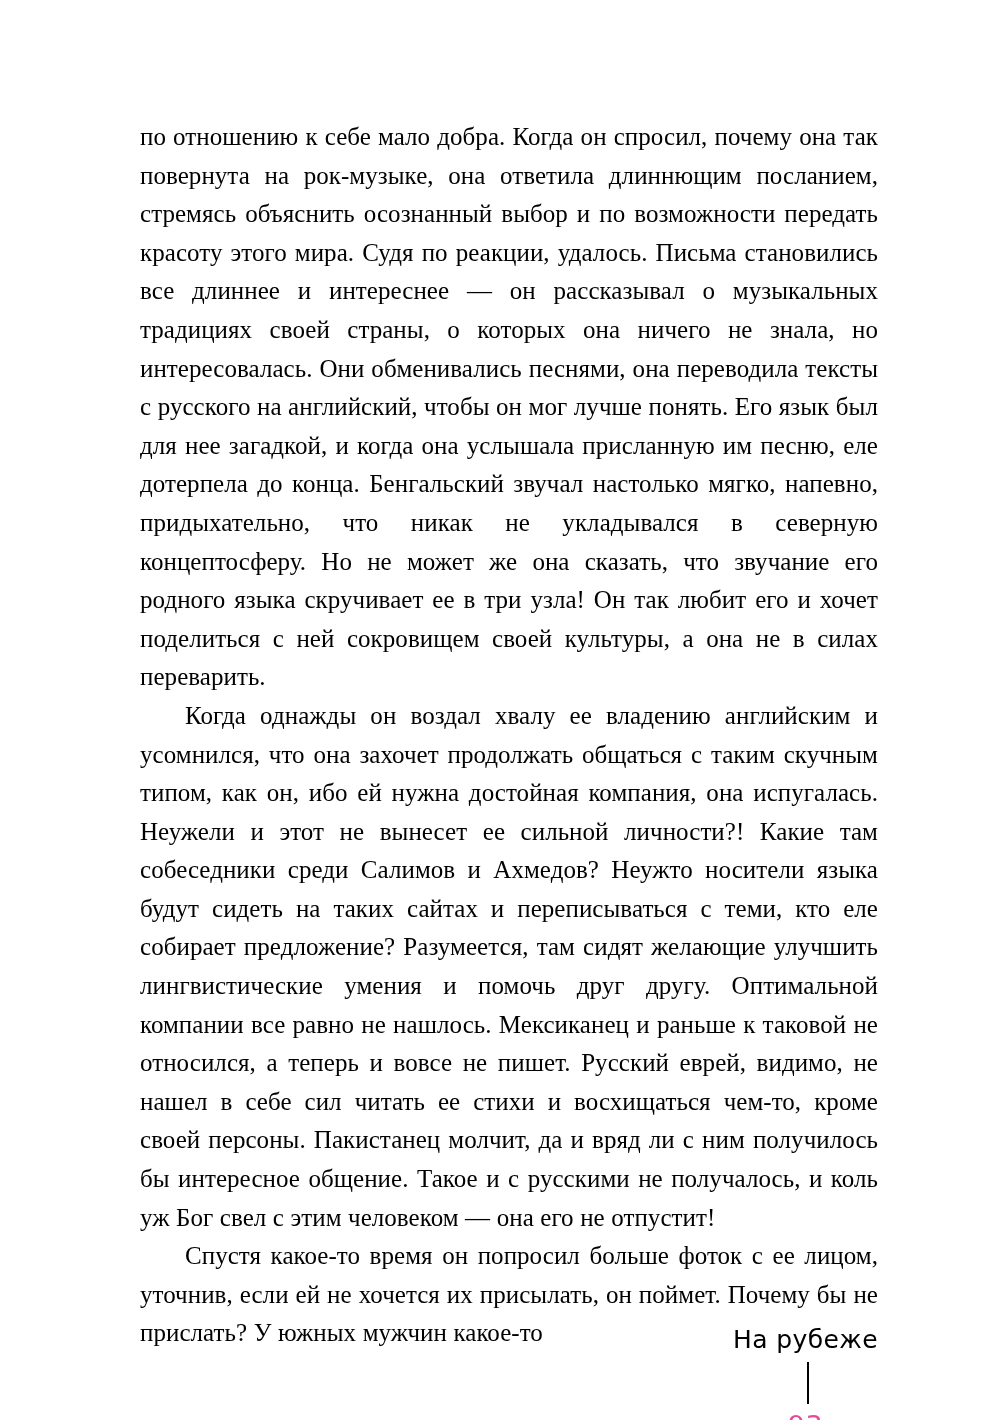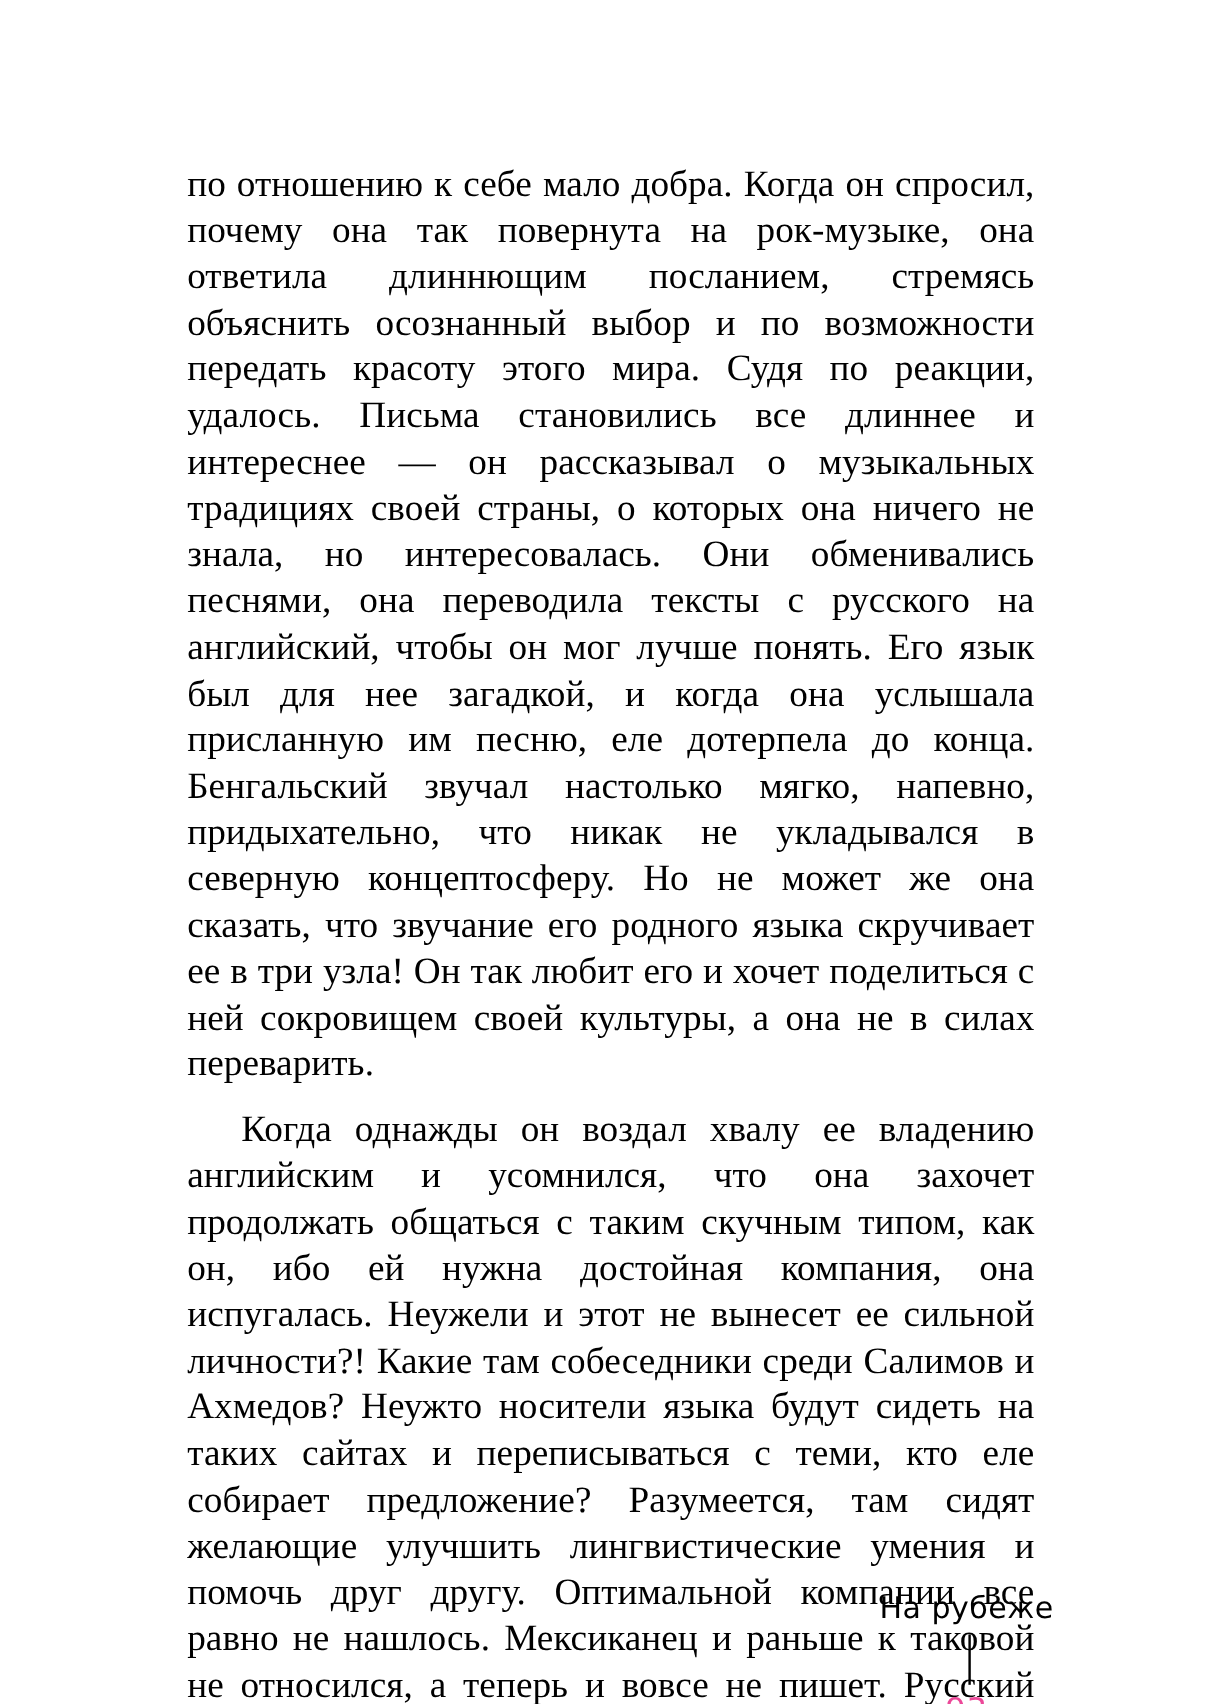--- a/index.html
+++ b/index.html
@@ -26,25 +26,25 @@
   }
 
   .text-block {
     position: absolute;
     left: 140px;
     top: 118px;
     width: 738px;
   }
 
   .para {
-    margin: 16px;
+    margin: 0;
     padding: 0;
     text-align: justify;
     text-justify: inter-word;
-    font-size: 31px;
+    font-size: 25px;
     line-height: 38.6px;
     letter-spacing: 0.05px;
     word-spacing: 0.2px;
     hyphens: manual;
     -webkit-hyphens: manual;
   }
 
   .para.indent {
     text-indent: 45px;
   }

